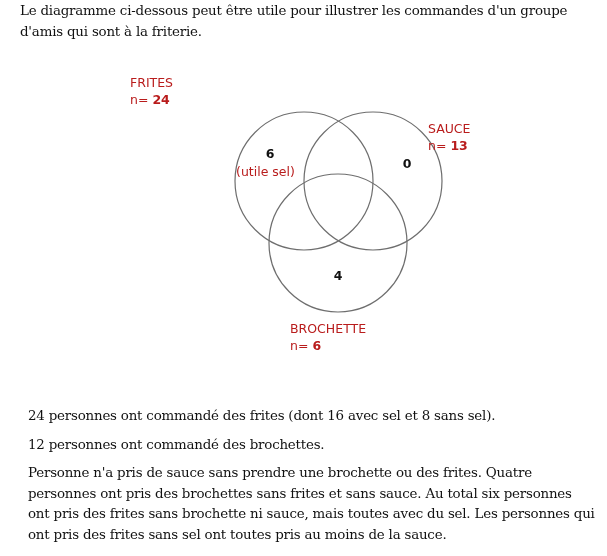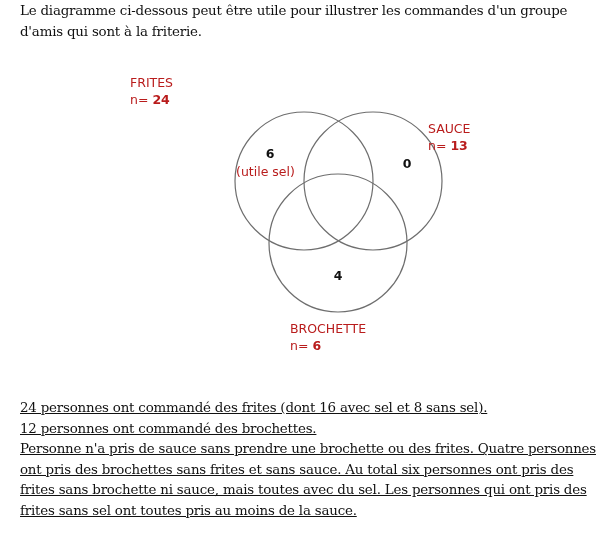--- a/index.html
+++ b/index.html
@@ -4,21 +4,21 @@
 <style>
   html, body { margin:0; padding:0; background:#ffffff; }
   body { width:607px; height:556px; position:relative; overflow:hidden;
          font-family:"DejaVu Serif", "Liberation Serif", serif; color:#111; }
   .intro { position:absolute; left:20px; top:0; width:580px; font-size:13.4px; line-height:21px; letter-spacing:-0.2px; }
   .venn { position:absolute; left:0; top:0; }
   .lbl { position:absolute; font-family:"DejaVu Sans", "Liberation Sans", sans-serif; font-size:12.5px; color:#b91c1c; line-height:17px; }
   .lbl b { font-weight:bold; }
   .num { position:absolute; font-family:"DejaVu Sans", "Liberation Sans", sans-serif; font-size:12.5px; font-weight:bold; color:#111; text-align:center; }
   .body-text { position:absolute; left:20px; top:398px; width:585px; font-size:13.4px; line-height:20.6px; letter-spacing:-0.2px; }
-  .body-text p { margin:0;text-decoration:underline; }
+  .body-text p { margin:8px; }
 </style>
 </head>
 <body>
 
 <div class="intro">Le diagramme ci-dessous peut être utile pour illustrer les commandes d'un groupe d'amis qui sont à la friterie.</div>
 
 <svg class="venn" width="607" height="400" viewBox="0 0 607 400">
   <circle cx="304" cy="181" r="69" fill="none" stroke="#6e6e6e" stroke-width="1.2"></circle>
   <circle cx="373" cy="181" r="69" fill="none" stroke="#6e6e6e" stroke-width="1.2"></circle>
   <circle cx="338" cy="243" r="69" fill="none" stroke="#6e6e6e" stroke-width="1.2"></circle>

